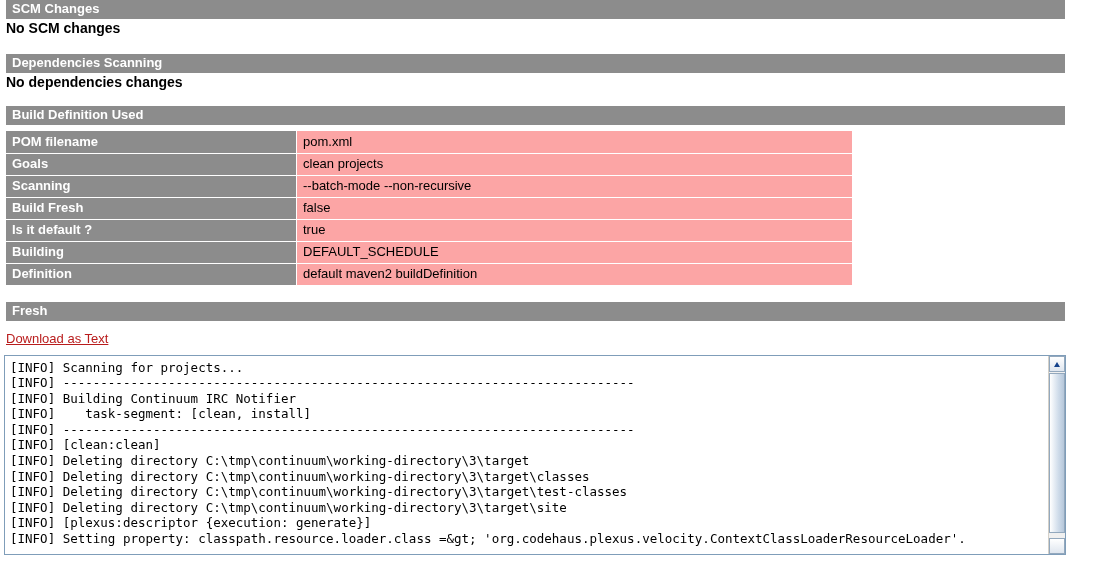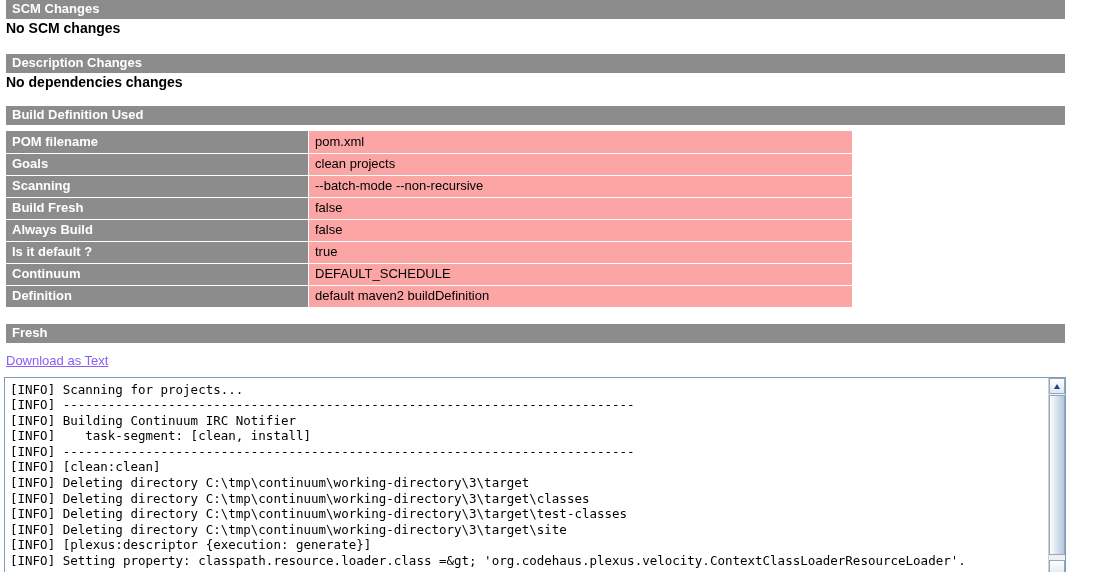--- a/index.html
+++ b/index.html
@@ -50,42 +50,42 @@
   .gap-mid { height: 16px; }
 
   table.definition {
     border-collapse: collapse;
     margin: 6px 0 0 6px;
     width: 846px;
     font-size: 13px;
   }
   table.definition tr { height: 22px; }
   table.definition td {
-    padding: 2px 16px 3px 6px;
+    padding: 2px 4px 3px 6px;
     vertical-align: middle;
   }
   table.definition td.key {
     background: #8c8c8c;
     color: #ffffff;
     font-weight: bold;
     width: 280px;
     border-bottom: 1px solid #ffffff;
     border-right: 1px solid #ffffff;
   }
   table.definition td.val {
     background: #fca5a5;
     color: #000000;
     border-bottom: 1px solid #ffffff;
   }
 
   .download-link {
     display: inline-block;
     margin: 10px 0 0 6px;
     font-size: 13px;
-    color: #8b5cf6;
+    color: #b91c1c;
     text-decoration: underline;
   }
 
   .output-wrap {
     position: relative;
     margin: 9px 0 0 4px;
     width: 1062px;
     height: 200px;
     border: 1px solid #7f9db9;
     background: #ffffff;
@@ -149,21 +149,21 @@
 </head>
 <body>
 
 <div class="page">
 
   <div class="section-bar">SCM Changes</div>
   <div class="section-note">No SCM changes</div>
 
   <div class="gap-small"></div>
 
-  <div class="section-bar">Description Changes</div>
+  <div class="section-bar">Dependencies Scanning</div>
   <div class="section-note">No dependencies changes</div>
 
   <div class="gap-mid"></div>
 
   <div class="section-bar">Build Definition Used</div>
 
   <table class="definition">
     <tbody>
       <tr>
         <td class="key">POM filename</td>
@@ -175,29 +175,25 @@
       </tr>
       <tr>
         <td class="key">Scanning</td>
         <td class="val">--batch-mode --non-recursive</td>
       </tr>
       <tr>
         <td class="key">Build Fresh</td>
         <td class="val">false</td>
       </tr>
       <tr>
-        <td class="key">Always Build</td>
-        <td class="val">false</td>
-      </tr>
-      <tr>
         <td class="key">Is it default ?</td>
         <td class="val">true</td>
       </tr>
       <tr>
-        <td class="key">Continuum</td>
+        <td class="key">Building</td>
         <td class="val">DEFAULT_SCHEDULE</td>
       </tr>
       <tr>
         <td class="key">Definition</td>
         <td class="val">default maven2 buildDefinition</td>
       </tr>
     </tbody>
   </table>
 
   <div class="gap-mid"></div>

